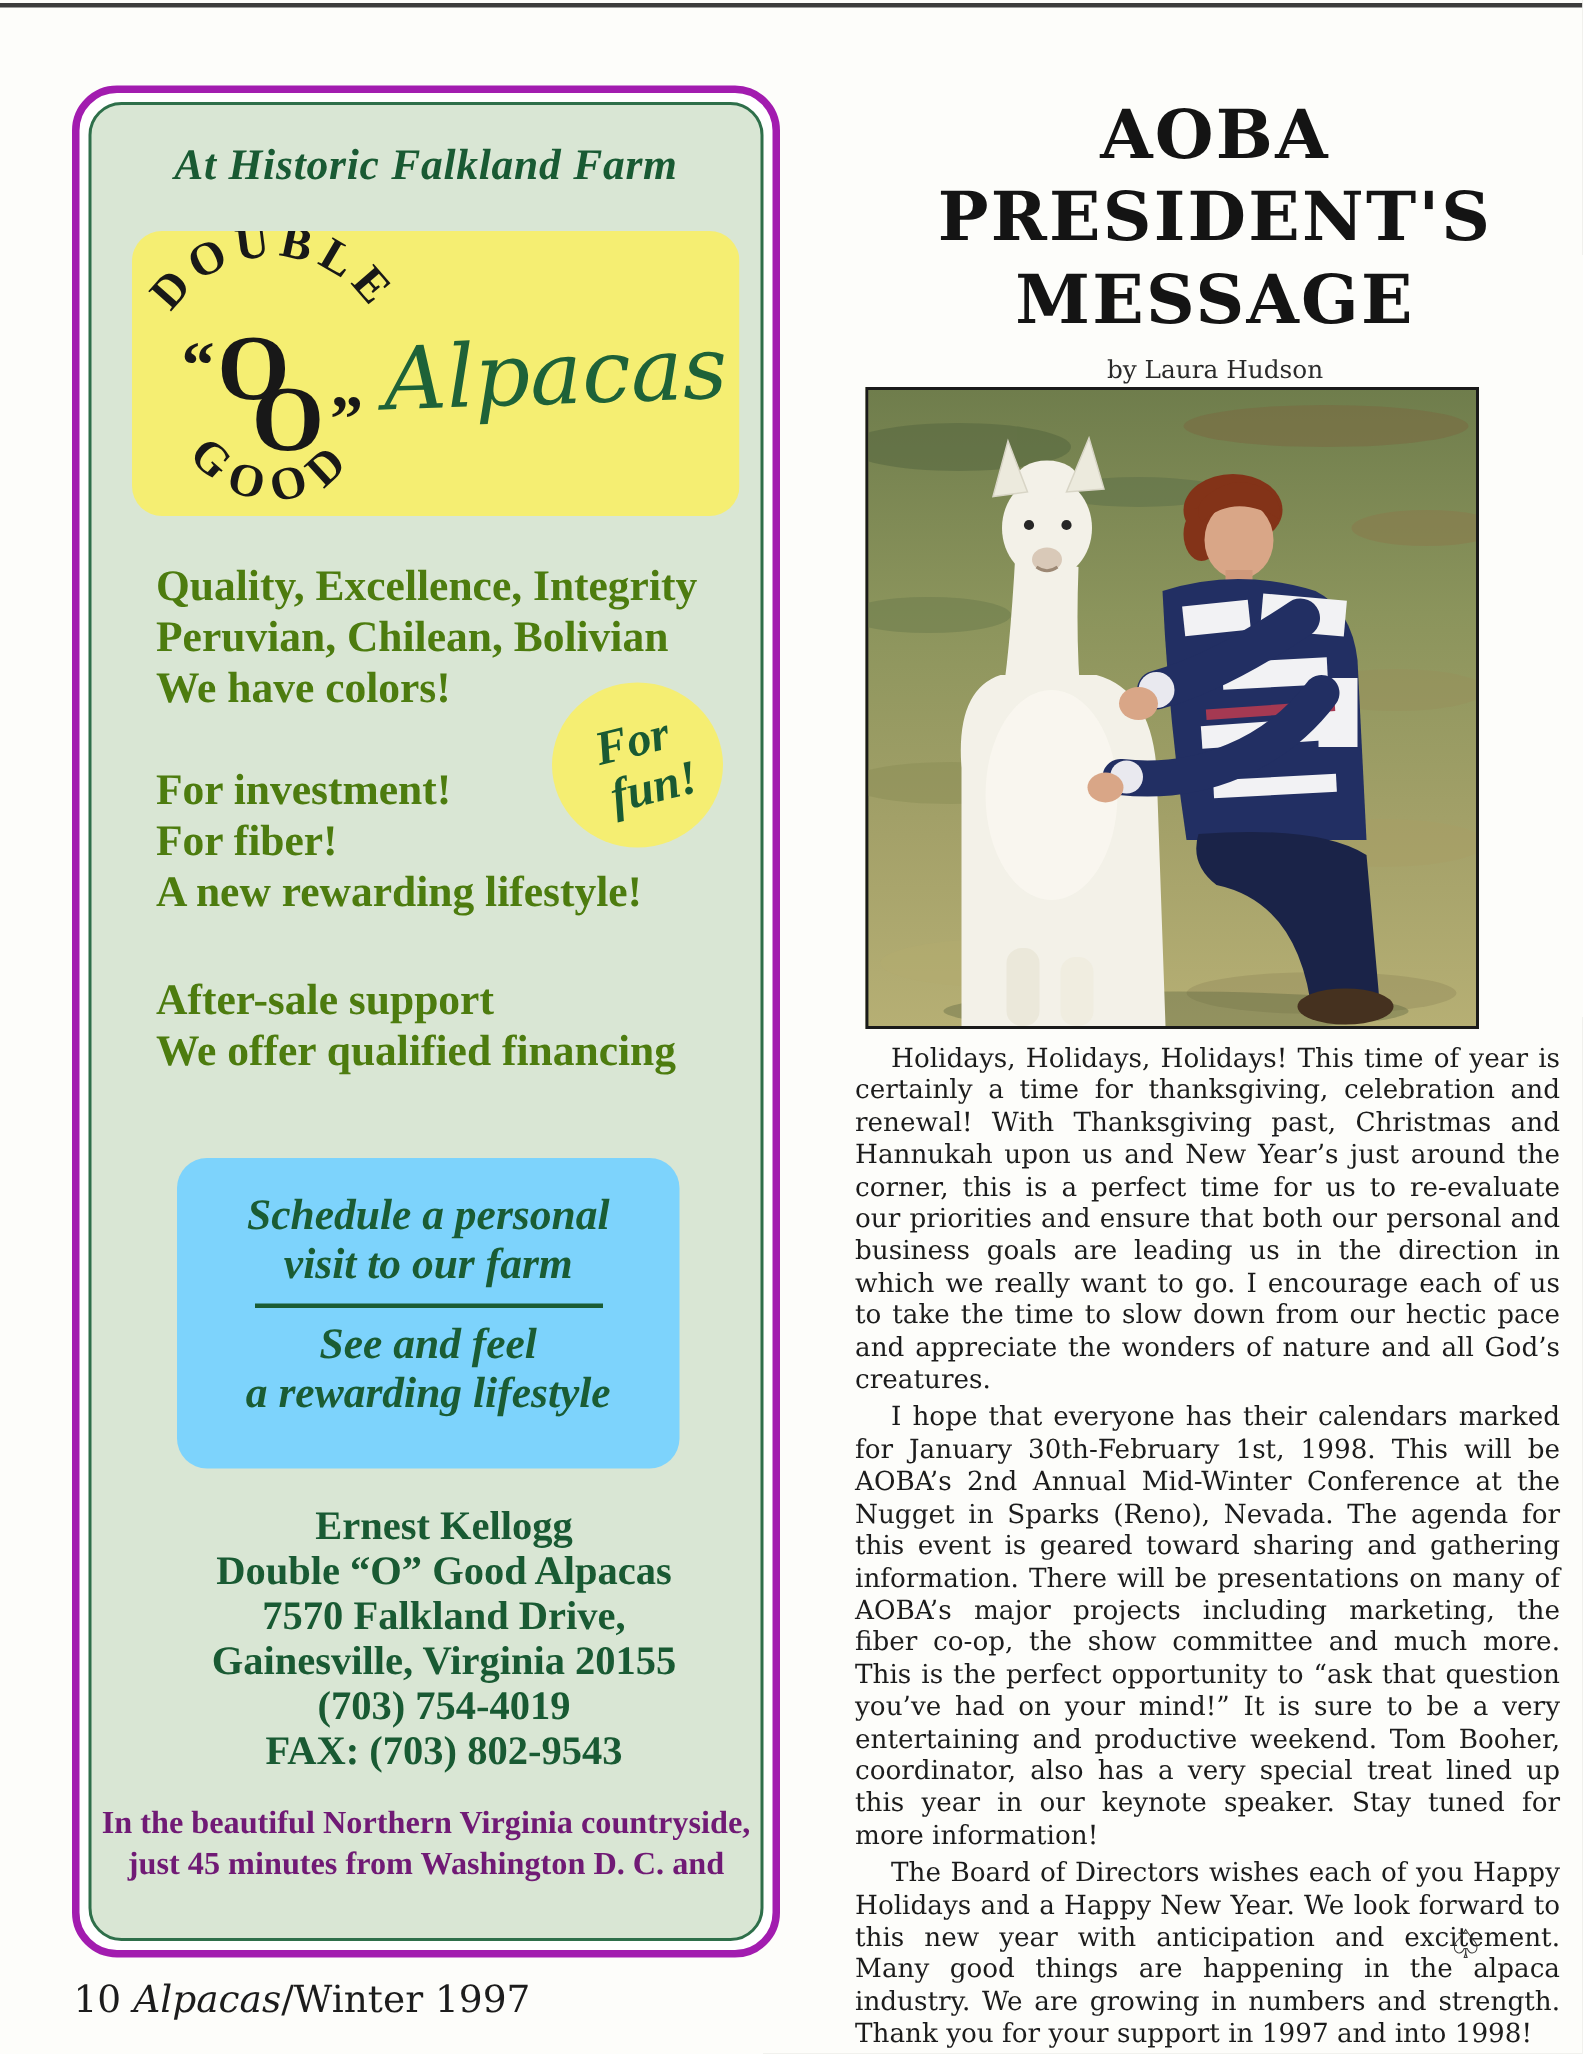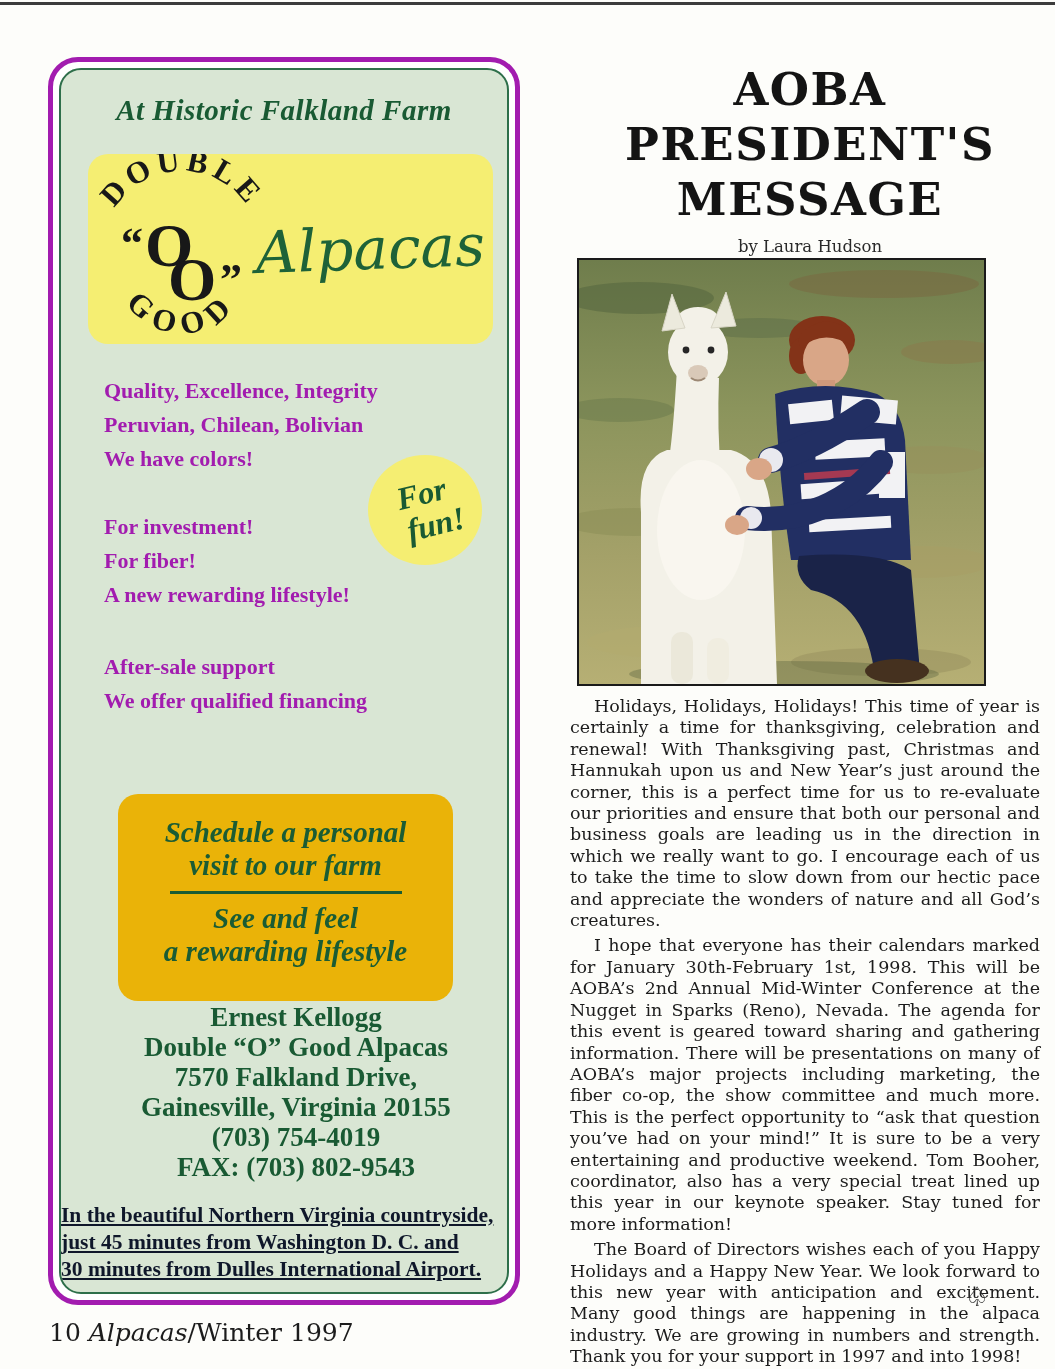--- a/index.html
+++ b/index.html
@@ -20,44 +20,44 @@
   }
   .ad-header{
     position:absolute;top:24px;left:0;width:100%;text-align:center;
     font-size:29px;font-weight:bold;font-style:italic;color:#195a33;letter-spacing:.5px;
   }
   .logo-box{position:absolute;left:27px;top:84px;width:405px;height:190px;}
   .logo-box svg{display:block;}
   .arc-text{font-family:"Liberation Serif",serif;font-weight:bold;fill:#181818;}
   .logo-o{font-family:"Liberation Serif",serif;font-weight:bold;fill:#181818;}
   .brand-script{font-family:"DejaVu Serif",serif;font-style:italic;fill:#1e6238;}
-  .ad-lines{position:absolute;color:#a21caf;font-weight:bold;font-size:22px;line-height:34px;}
+  .ad-lines{position:absolute;color:#4d7c0f;font-weight:bold;font-size:29px;line-height:34px;}
   .lines-quality{left:43px;top:304px;}
   .lines-sales{left:43px;top:440px;}
   .lines-support{left:43px;top:580px;}
   .fun-badge{
     position:absolute;left:307px;top:385px;width:114px;height:110px;border-radius:50%;
     background:#f5ee72;display:flex;align-items:center;justify-content:center;
   }
   .fun-rotor{transform:rotate(-14deg);text-align:center;color:#195a33;
     font-style:italic;font-weight:bold;font-size:32px;line-height:33px;}
   .fun-line2{margin-left:14px;}
   .schedule-box{
-    position:absolute;left:57px;top:724px;width:335px;height:207px;border-radius:20px;
-    background:#eab308;box-sizing:border-box;padding-top:22px;
+    position:absolute;left:57px;top:702px;width:335px;height:207px;border-radius:20px;
+    background:#7dd3fc;box-sizing:border-box;padding-top:22px;
     text-align:center;color:#1a5c34;font-weight:bold;font-style:italic;font-size:29px;line-height:33px;
   }
   .schedule-rule{width:232px;height:3px;background:#1a5c34;margin:9px auto 8px auto;}
   .contact-block{
     position:absolute;left:0;top:932px;width:100%;text-align:center;
     color:#195a33;font-weight:bold;font-size:27px;line-height:30px;padding-left:12px;
   }
   .location-block{
-    position:absolute;left:0;top:1132px;width:100%;
-    color:#0f172a;font-weight:bold;font-size:21.5px;line-height:27px;text-decoration:underline;
+    position:absolute;left:0;top:1132px;width:100%;text-align:center;
+    color:#701a75;font-weight:bold;font-size:21.5px;line-height:27px;
   }
   .page-footer{
     position:absolute;left:49px;top:1318px;font-size:25px;color:#1c1c1c;
     font-family:"DejaVu Serif",serif;
   }
   .page-footer .ital{font-style:italic;}
 
   
   .article-title{
     position:absolute;left:565px;top:62px;width:490px;text-align:center;
@@ -156,21 +156,20 @@
           <div>Double “O” Good Alpacas</div>
           <div>7570 Falkland Drive,</div>
           <div>Gainesville, Virginia 20155</div>
           <div>(703) 754-4019</div>
           <div>FAX: (703) 802-9543</div>
         </div>
 
       <div class="location-block">
           <div>In the beautiful Northern Virginia countryside,</div>
           <div>just 45 minutes from Washington D. C. and</div>
-          <div>30 minutes from Dulles International Airport.</div>
         </div>
     </div>
   </div>
 
   <div class="page-footer"><span>10 </span><span class="ital">Alpacas</span><span>/Winter 1997</span></div>
 
   <div class="article-title">
       <div>AOBA</div>
       <div>PRESIDENT'S</div>
       <div>MESSAGE</div>

